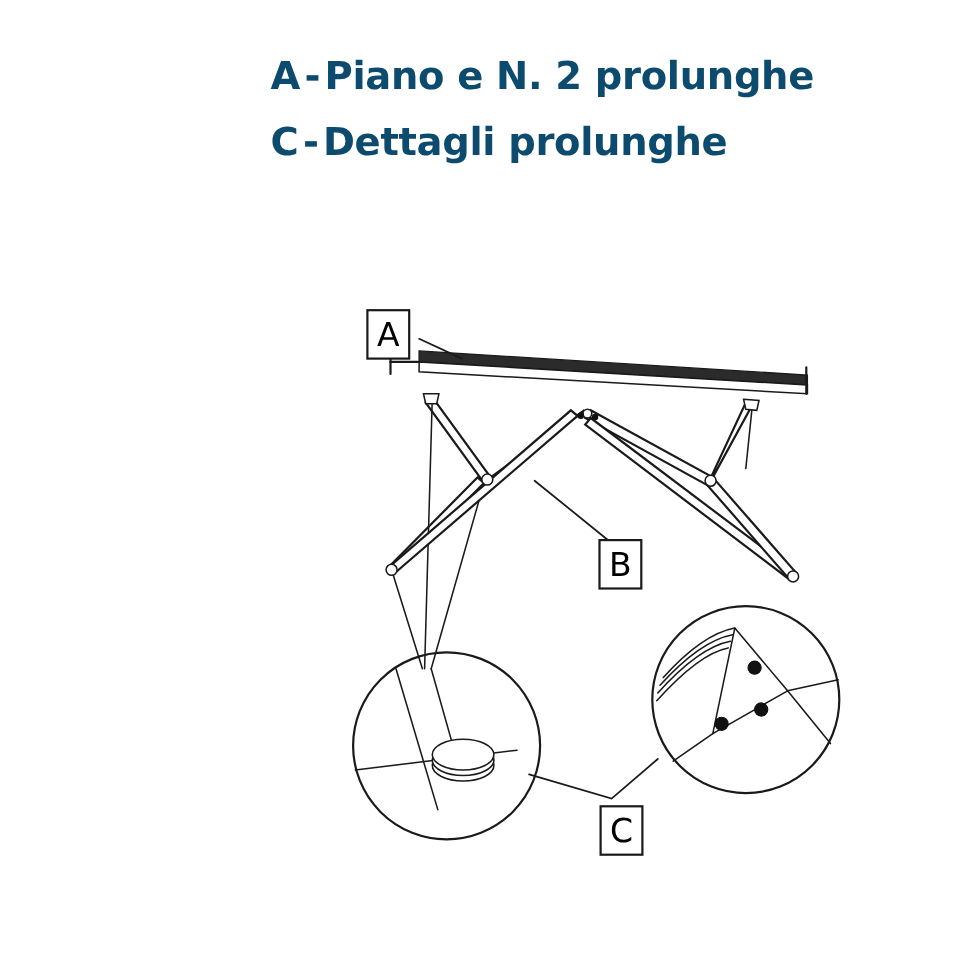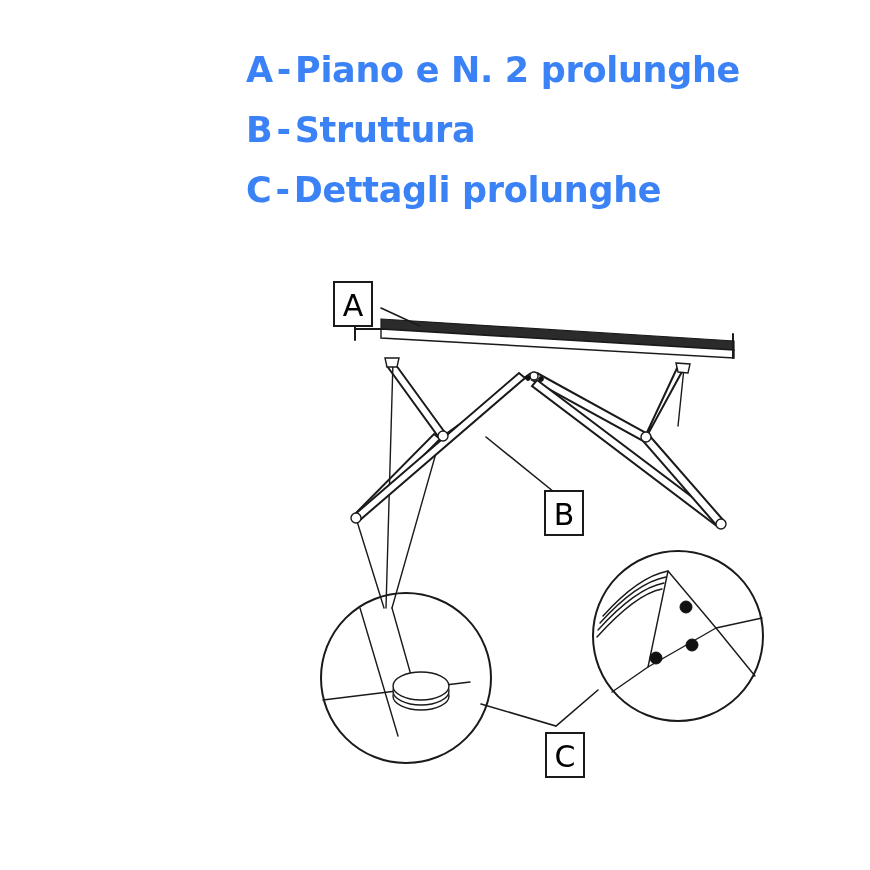--- a/index.html
+++ b/index.html
@@ -25,21 +25,21 @@
     position: absolute;
     left: 246px;
     top: 40px;
     width: 600px;
   }
   .legend-row {
     font-family: "DejaVu Sans", sans-serif;
     font-weight: bold;
     font-size: 35px;
     line-height: 60px;
-    color: #3b82f6;
+    color: #0c4a6e;
     letter-spacing: -0.3px;
     white-space: nowrap;
   }
   .legend-key {
     display: inline;
   }
   .legend-dash {
     display: inline;
     padding: 0 4px;
   }
@@ -110,23 +110,20 @@
   }
 </style>
 </head>
 <body>
 
 <div id="page">
 
   <div id="legend">
     <div class="legend-row">
       <span class="legend-key">A</span><span class="legend-dash">-</span><span class="legend-text">Piano e N. 2 prolunghe</span>
-    </div>
-    <div class="legend-row">
-      <span class="legend-key">B</span><span class="legend-dash">-</span><span class="legend-text">Struttura</span>
     </div>
     <div class="legend-row">
       <span class="legend-key">C</span><span class="legend-dash">-</span><span class="legend-text">Dettagli prolunghe</span>
     </div>
   </div>
 
   <div id="drawing">
     <svg width="870" height="640" viewBox="0 0 870 640" xmlns="http://www.w3.org/2000/svg">
 
       <g>

